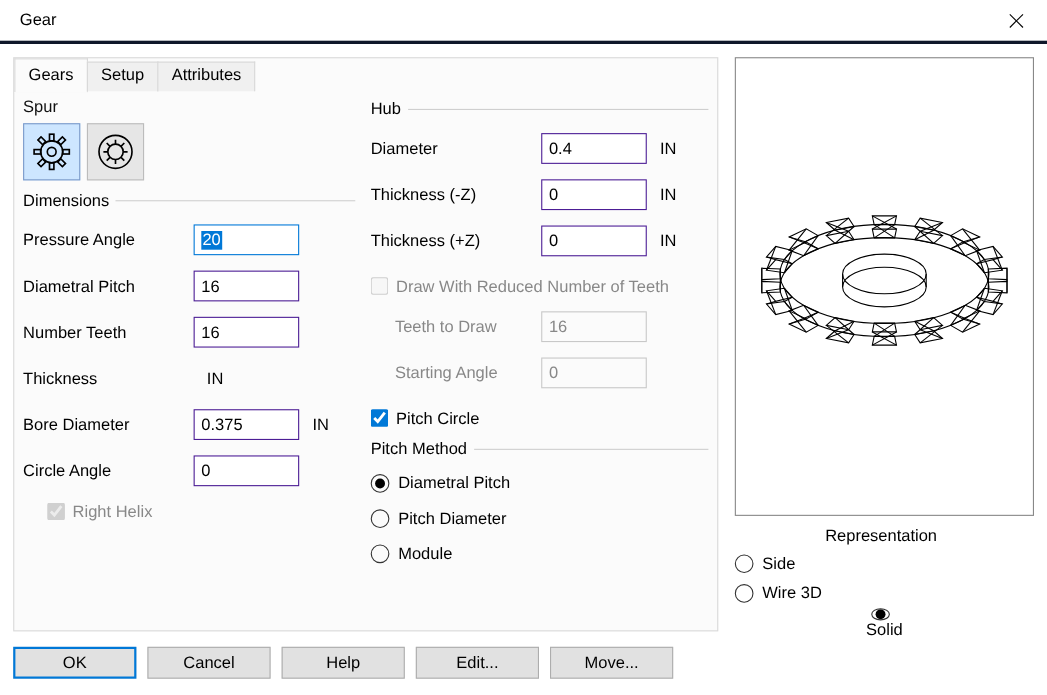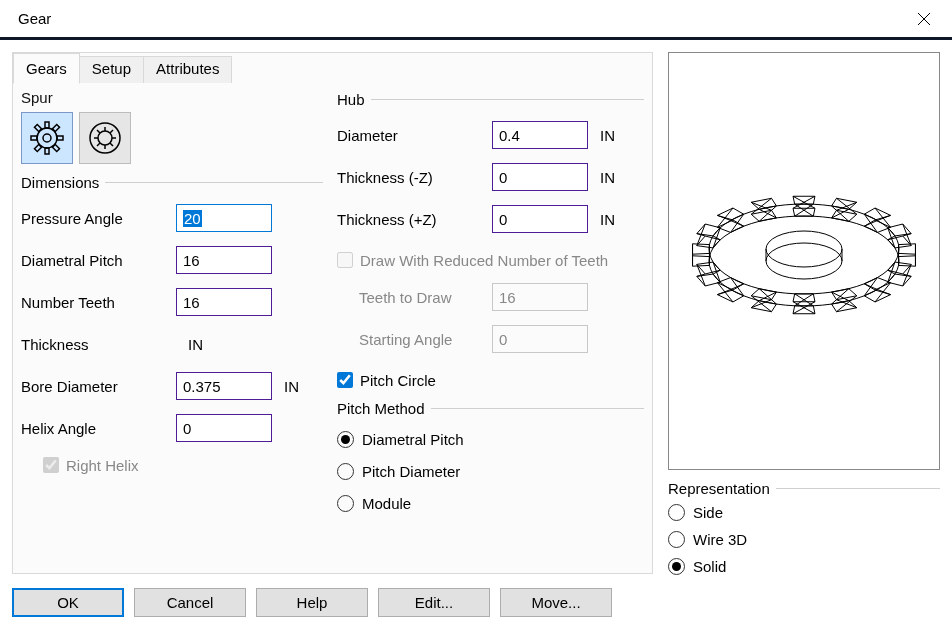--- a/index.html
+++ b/index.html
@@ -324,21 +324,21 @@
         <div class="form-row">
           <span class="form-label">Thickness</span>
           <span class="form-unit">IN</span>
         </div>
         <div class="form-row">
           <span class="form-label">Bore Diameter</span>
           <input class="form-input" value="0.375" style="">
           <span class="form-unit">IN</span>
         </div>
         <div class="form-row">
-          <span class="form-label">Helix Angle</span>
+          <span class="form-label">Circle Angle</span>
           <input class="form-input" value="0" style="">
         </div>
         <div class="checkbox-row indent checkbox-disabled">
           <input type="checkbox" checked="" disabled="" style="">
           <span>Right Helix</span>
         </div>
       </div>
 
       <div class="col-right">
         <div class="groupline">
@@ -505,33 +505,33 @@
               <line x1="203.7825201130937" y1="66.7871468428301" x2="210.90933189455984" y2="86.9371895235492" stroke="#000"></line>
               <line x1="218.77518160701572" y1="63.015972948222114" x2="227.1773176020074" y2="84.61491210551348" stroke="#000"></line>
               <line x1="227.1773176020074" y1="72.61491210551348" x2="218.77518160701572" y2="75.01597294822211" stroke="#000"></line>
               <line x1="210.90933189455984" y1="74.9371895235492" x2="203.7825201130937" y2="78.7871468428301" stroke="#000"></line>
             </g>
         </g>
 
       </svg>
     </div>
     <div class="representation">
-      <div class="groupline" style="margin-bottom:2px;">
+      <div class="groupline" style="margin-bottom:2px;flex-direction:column;">
         <span class="gl-text">Representation</span>
         <span class="gl-line"></span>
       </div>
       <div class="radio-row" style="height:27px;">
         <span class="radio-outer"></span>
         <span>Side</span>
       </div>
       <div class="radio-row" style="height:27px;">
         <span class="radio-outer"></span>
         <span>Wire 3D</span>
       </div>
-      <div class="radio-row" style="height:27px;">
+      <div class="radio-row" style="height:27px;flex-direction:column;">
         <span class="radio-outer">
             <span class="radio-inner"></span>
           </span>
         <span>Solid</span>
       </div>
     </div>
   </div>
 </div>
 
 <div class="bottom-buttons">

